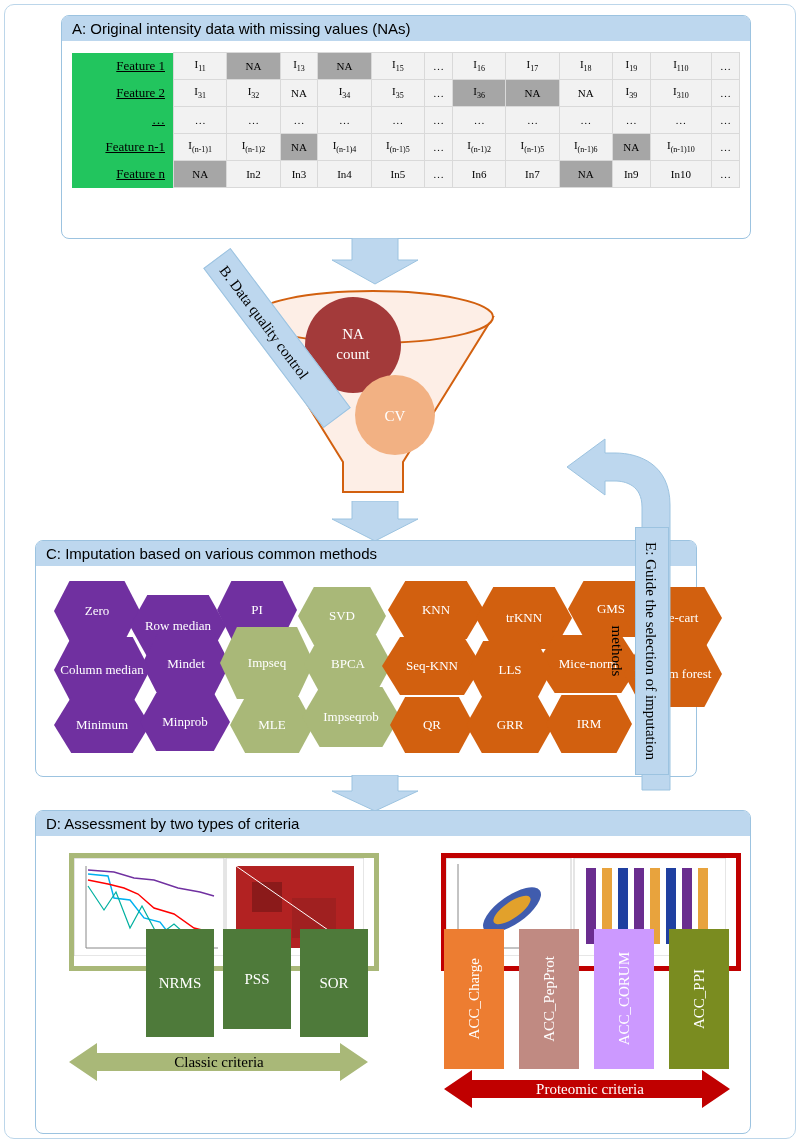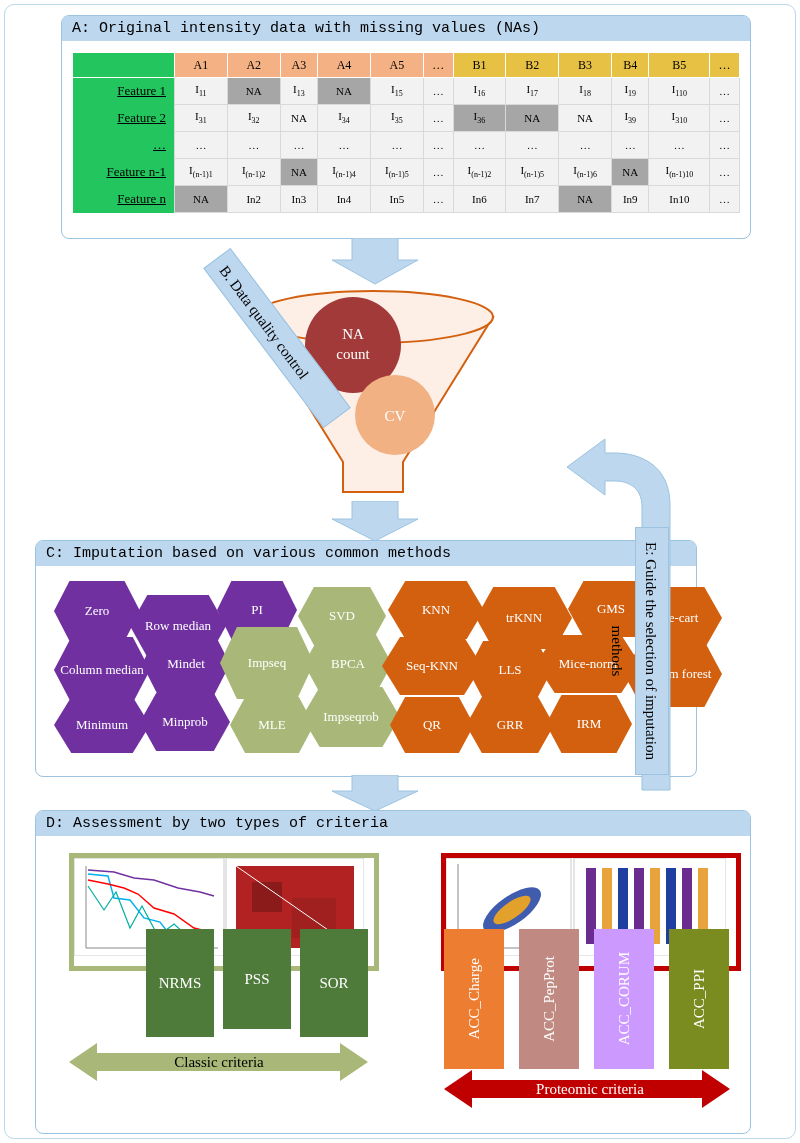--- a/index.html
+++ b/index.html
@@ -14,21 +14,21 @@
     position:absolute;left:4px;top:4px;width:790px;height:1133px;
     border:1px solid #bcd6ea;border-radius:10px;background:#fff;
   }
 
   
   .panel{
     position:absolute;border:1px solid #9cc3e0;border-radius:8px;background:#ffffff;
   }
   .panel-title{
     background:#bdd7ee;color:#000;font-size:15px;padding:4px 10px;
-    border-radius:6px 6px 0 0;font-family:Liberation Mono, monospace;
+    border-radius:6px 6px 0 0;font-family:Liberation Sans, sans-serif;
   }
 
   
   #panelA{left:56px;top:10px;width:688px;height:222px;}
   #tableA{
     position:absolute;left:10px;top:36px;width:668px;
     border-collapse:collapse;font-size:11px;font-family:"Liberation Serif", serif;
   }
   #tableA td{
     border:1px solid #d9d9d9;text-align:center;height:24px;background:#f2f2f2;
@@ -86,35 +86,20 @@
 </style>
 </head>
 <body>
 
 <div id="frame">
 
   <div class="panel" id="panelA">
     <div class="panel-title">A: Original intensity data with missing values (NAs)</div>
     <table id="tableA">
       <tbody id="tableA-body">
-          <tr class="header">
-            <td class="rowhead"></td>
-            <td class="hA">A1</td>
-            <td class="hA">A2</td>
-            <td class="hA">A3</td>
-            <td class="hA">A4</td>
-            <td class="hA">A5</td>
-            <td class="hA">…</td>
-            <td class="hB">B1</td>
-            <td class="hB">B2</td>
-            <td class="hB">B3</td>
-            <td class="hB">B4</td>
-            <td class="hB">B5</td>
-            <td class="hB">…</td>
-          </tr>
           <tr>
             <td class="rowhead">Feature 1</td>
             <td>I<sub>11</sub></td>
             <td class="na">NA</td>
             <td>I<sub>13</sub></td>
             <td class="na">NA</td>
             <td>I<sub>15</sub></td>
             <td>…</td>
             <td>I<sub>16</sub></td>
             <td>I<sub>17</sub></td>

